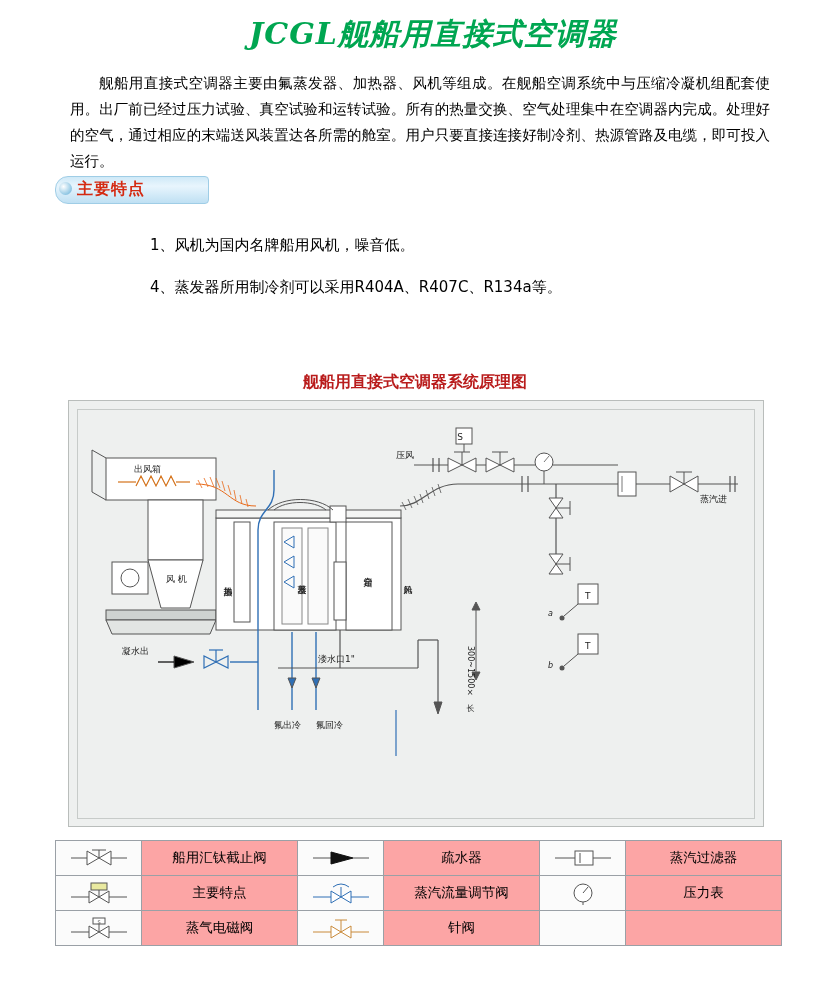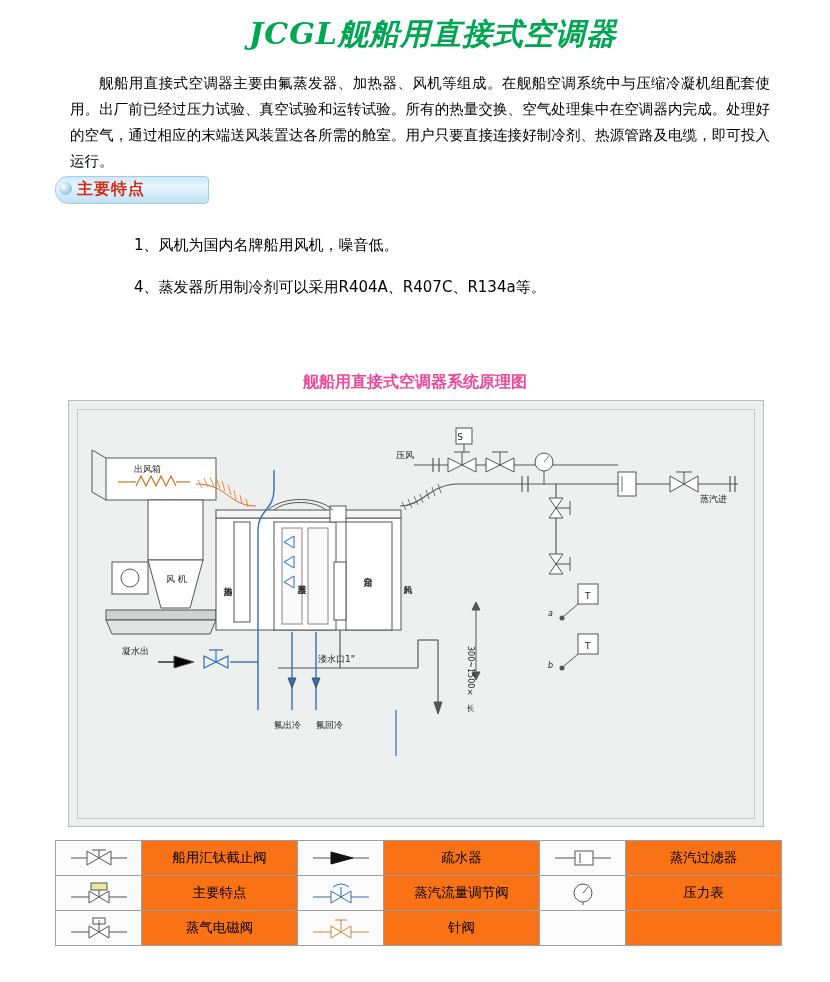--- a/index.html
+++ b/index.html
@@ -57,31 +57,31 @@
   }
   
   .features{
     position:absolute;
     left:94px;top:214px;width:640px;
   }
   .features li{
     list-style:none;
     font-size:15px;
     line-height:30px;
-    margin:0 0 12px 0;
+    margin:0 0 12px 16px;
     color:#000;
   }
   
   .diagram-title{
     position:absolute;
     left:0;top:372px;width:830px;
     text-align:center;
     font-size:16px;
     font-weight:bold;
-    color:#ec4899;
+    color:#b91c1c;
   }
   
   .diagram-box{
     position:absolute;
     left:68px;top:400px;
     width:694px;height:425px;
     background:#eef0ef;
     border:1px solid #b9bdbb;
   }
   .diagram-inner{
@@ -101,21 +101,21 @@
   }
   .legend td{
     border:1px solid #9aa0a6;
     height:34px;
     font-size:13.5px;
     color:#000;
     padding:0;
     vertical-align:middle;
   }
   .legend td.sym{width:85px;text-align:center;background:#fbfbfb;}
-  .legend td.lbl{width:155px;text-align:center;background:#f97316;}
+  .legend td.lbl{width:155px;text-align:center;background:#fca5a5;}
   .sym svg{display:block;margin:0 auto;}
   
   text{font-family:"DejaVu Sans","Liberation Sans",sans-serif;}
 </style>
 </head>
 <body>
 
 <div class="page-title">JCGL舰船用直接式空调器</div>
 
 <div class="intro">舰船用直接式空调器主要由氟蒸发器、加热器、风机等组成。在舰船空调系统中与压缩冷凝机组配套使用。出厂前已经过压力试验、真空试验和运转试验。所有的热量交换、空气处理集中在空调器内完成。处理好的空气，通过相应的末端送风装置达各所需的舱室。用户只要直接连接好制冷剂、热源管路及电缆，即可投入运行。</div>

